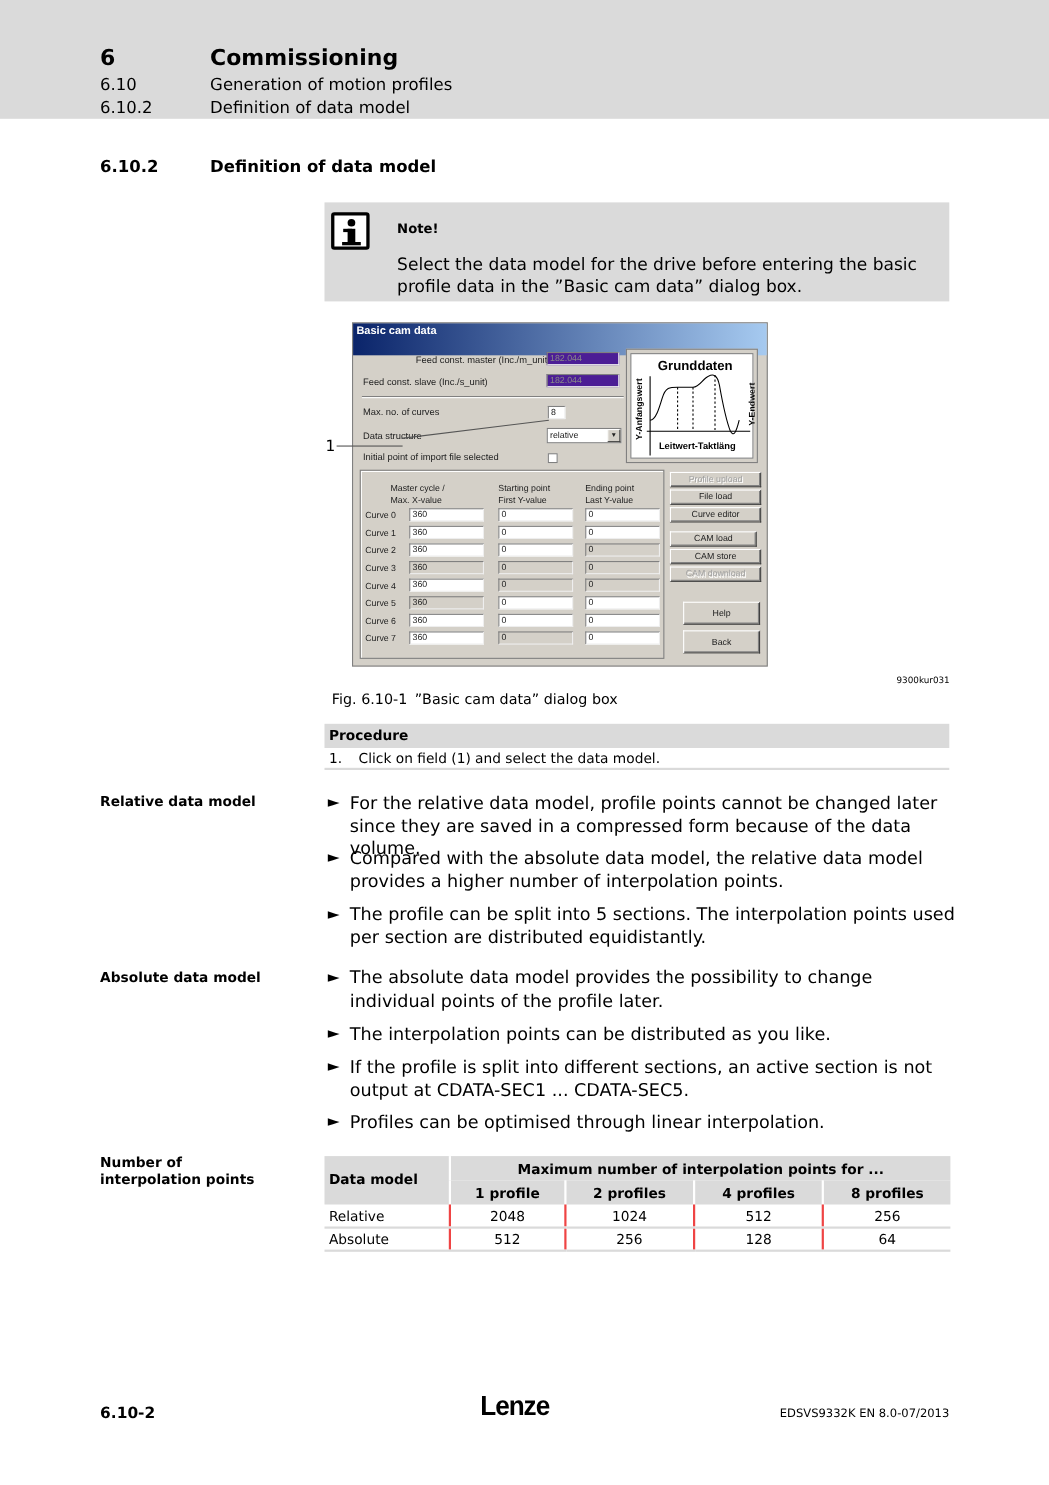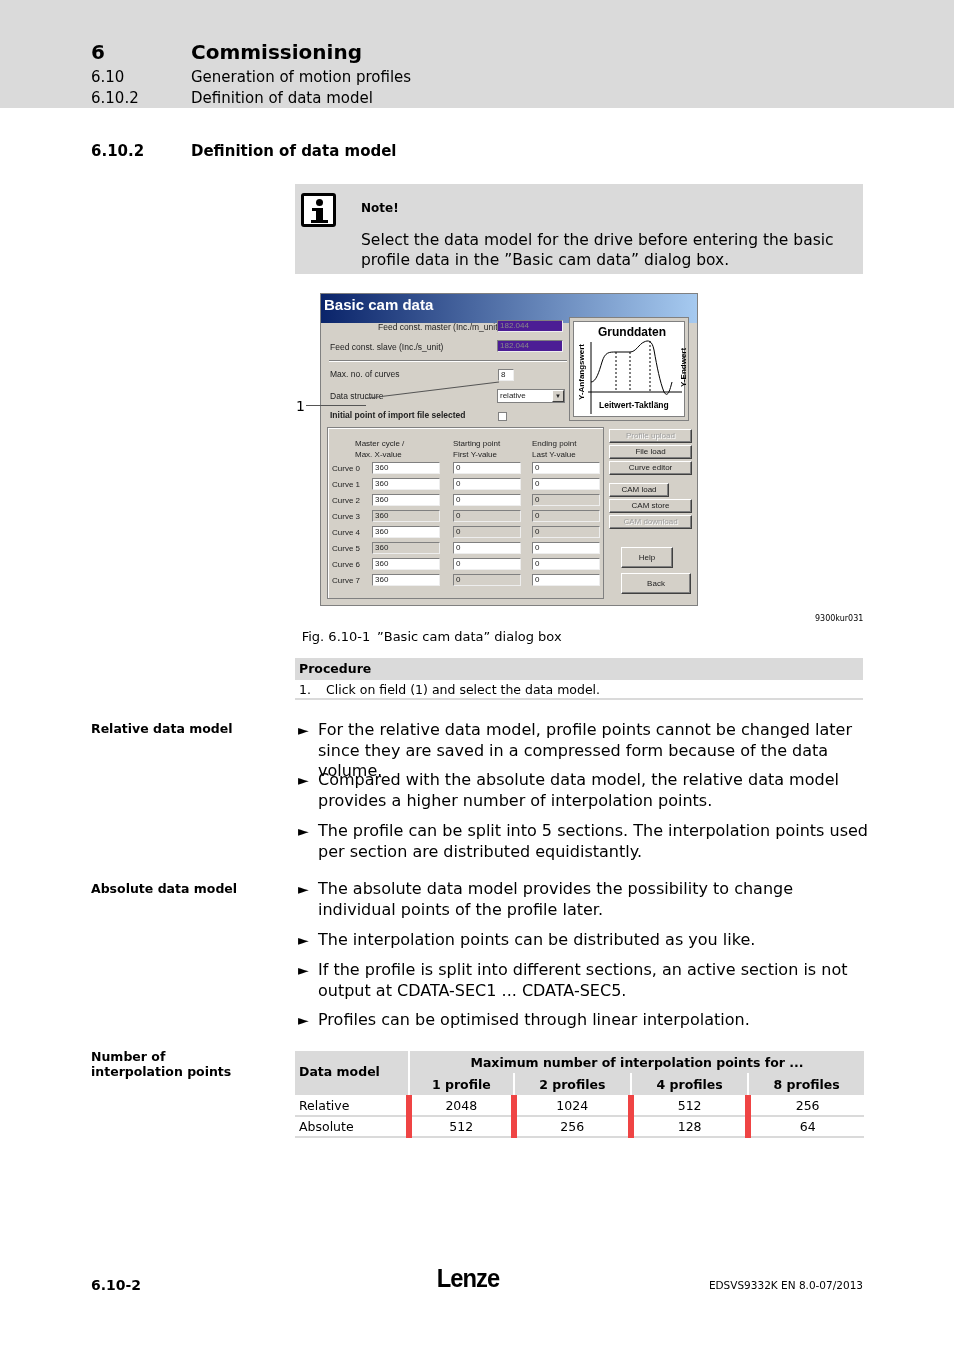--- a/index.html
+++ b/index.html
@@ -23,21 +23,21 @@
   .note-icon { position: absolute; left: 6px; top: 9px; width: 35px; height: 34px; border: 3px solid #000; border-radius: 3px; background: #fff; }
   .note-icon .dot { position: absolute; left: 12px; top: 3px; width: 7px; height: 7px; background: #000; border-radius: 50%; }
   .note-icon .stem { position: absolute; left: 12px; top: 12px; width: 7px; height: 14px; background: #000; }
   .note-icon .stemtop { position: absolute; left: 8px; top: 12px; width: 8px; height: 3px; background: #000; }
   .note-icon .base { position: absolute; left: 7px; top: 24px; width: 17px; height: 3px; background: #000; }
   .note-title { position: absolute; left: 66px; top: 17px; font-size: 12px; font-weight: bold; }
   .note-text { position: absolute; left: 66px; top: 46px; width: 490px; font-size: 15.5px; line-height: 20px; }
 
   
   .dialog { position: absolute; left: 320px; top: 293px; width: 378px; height: 313px; background: #d4d0c8; border: 1px solid #808080; font-family: "Liberation Sans", sans-serif; font-size: 8.5px; color: #222; }
-  .dlg-title { height: 29px; background: linear-gradient(to right, #0a246a, #a6caf0); color: #fff; font-weight: bold; font-size: 15px; padding: 2px 3px; }
+  .dlg-title { height: 29px; background: linear-gradient(to right, #0a246a, #a6caf0); color: #fff; font-weight: bold; font-size: 10px; padding: 2px 3px; }
   .dlg-label { position: absolute; }
   .dlg-input { position: absolute; height: 12px; background: #fff; border: 1px solid #808080; border-right-color: #eee; border-bottom-color: #eee; padding: 0 2px; font-size: 8px; line-height: 10px; color: #222; }
   .dlg-input.ro { background: #4c1d95; color: #888; }
   .dlg-input.gray { background: #d4d0c8; }
   .dlg-sep { position: absolute; left: 8px; top: 66px; width: 238px; height: 2px; border-top: 1px solid #808080; border-bottom: 1px solid #fff; }
   .dlg-select { position: absolute; left: 176px; top: 95px; width: 68px; height: 14px; background: #fff; border: 1px solid #808080; font-size: 8px; padding: 1px 2px; }
   .dlg-select .arrow { position: absolute; right: 0; top: 0; width: 12px; height: 12px; background: #d4d0c8; border: 1px solid #fff; border-right-color: #404040; border-bottom-color: #404040; font-size: 6px; text-align: center; line-height: 11px; }
   .dlg-check { position: absolute; left: 177px; top: 118px; width: 9px; height: 9px; background: #fff; border: 1px solid #808080; }
   .graph-box { position: absolute; left: 248px; top: 23px; width: 120px; height: 104px; border: 1px solid #808080; background: #d4d0c8; }
   .graph-inner { position: absolute; left: 3px; top: 3px; width: 112px; height: 96px; background: #fff; border: 1px solid #808080; }
@@ -61,21 +61,21 @@
   .side-label { position: absolute; left: 91px; font-size: 12.5px; font-weight: bold; line-height: 15px; width: 170px; }
   .bullet { position: absolute; left: 298px; width: 570px; font-size: 16px; line-height: 20.5px; display: flex; }
   .bullet .tri { width: 20px; flex-shrink: 0; font-size: 14px; }
 
   table.interp { position: absolute; left: 295px; top: 1051px; width: 569px; border-collapse: collapse; font-size: 12.5px; }
   table.interp th { background: #dadada; font-weight: bold; height: 22px; }
   table.interp td { height: 21px; border-bottom: 2px solid #dadada; }
   table.interp .c { text-align: center; }
   table.interp .l { text-align: left; padding-left: 4px; }
   table.interp .vb { border-left: 2px solid #fff; }
-  table.interp td.vb { border-left: 6px solid #ef4444; }
+  table.interp td.vb { border-left: 2px solid #ef4444; }
 
   .footer-page { position: absolute; left: 91px; top: 1277px; font-size: 14px; font-weight: bold; }
   .footer-logo { position: absolute; left: 435px; top: 1264px; font-size: 25px; font-weight: bold; letter-spacing: -1px; font-family: "Liberation Sans", sans-serif; transform: scaleX(0.95); }
   .footer-doc { position: absolute; right: 91px; top: 1279px; font-size: 10.5px; }
 </style>
 </head>
 <body>
 
 <div class="header-band"></div>
 <div class="hdr-row h-chapter">
@@ -119,21 +119,21 @@
 
   <div class="dlg-label" style="left:9px;top:75px;">Max. no. of curves</div>
   <div class="dlg-input" style="left:177px;top:75px;width:16px;">8</div>
 
   <div class="dlg-label" style="left:9px;top:97px;">Data structure</div>
   <div class="dlg-select">
     <span>relative</span>
     <span class="arrow">▼</span>
   </div>
 
-  <div class="dlg-label" style="left:9px;top:116px;font-weight:bold;">Initial point of import file selected</div>
+  <div class="dlg-label" style="left:9px;top:116px;">Initial point of import file selected</div>
   <div class="dlg-check"></div>
 
   <div class="graph-box">
     <div class="graph-inner">
       <svg width="112" height="96" viewBox="0 0 112 96">
         <text x="24" y="14" font-family="Liberation Sans, sans-serif" font-size="12" font-weight="bold" fill="#000">Grunddaten</text>
         <text x="0" y="0" transform="translate(10,78) rotate(-90)" font-family="Liberation Sans, sans-serif" font-size="8" font-weight="bold" fill="#000">Y-Anfangswert</text>
         <text x="0" y="0" transform="translate(112,65) rotate(-90)" font-family="Liberation Sans, sans-serif" font-size="8" font-weight="bold" fill="#000">Y-Endwert</text>
         <line x1="14" y1="70" x2="108" y2="70" stroke="#000" stroke-width="1"></line>
         <line x1="17" y1="20" x2="17" y2="92" stroke="#000" stroke-width="1"></line>
@@ -197,24 +197,24 @@
 
     <div class="curve-label" style="top:148px;">Curve 7</div>
     <div class="dlg-input" style="left:44px;top:146px;width:68px;">360</div>
     <div class="dlg-input gray" style="left:125px;top:146px;width:68px;">0</div>
     <div class="dlg-input" style="left:204px;top:146px;width:68px;">0</div>
   </div>
 
   <div class="btn disabled" style="left:288px;top:135px;width:83px;height:14px;">Profile upload</div>
   <div class="btn" style="left:288px;top:151px;width:83px;height:14px;">File load</div>
   <div class="btn" style="left:288px;top:167px;width:83px;height:14px;">Curve editor</div>
-  <div class="btn" style="left:288px;top:189px;width:60px;height:14px;text-align:center;">CAM load</div>
+  <div class="btn" style="left:288px;top:189px;width:79px;height:14px;text-align:center;">CAM load</div>
   <div class="btn" style="left:288px;top:205px;width:83px;height:14px;">CAM store</div>
   <div class="btn disabled" style="left:288px;top:221px;width:83px;height:14px;">CAM download</div>
-  <div class="btn" style="left:300px;top:253px;width:52px;height:21px;line-height:19px;">Help</div>
+  <div class="btn" style="left:300px;top:253px;width:70px;height:21px;line-height:19px;">Help</div>
   <div class="btn" style="left:300px;top:279px;width:70px;height:21px;line-height:19px;">Back</div>
 </div>
 
 <div class="callout-num">1</div>
 <div class="callout-line"></div>
 <div class="callout-diag"></div>
 
 <div class="fig-id">9300kur031</div>
 <div class="fig-caption">
   <span class="num">Fig. 6.10-1</span>

